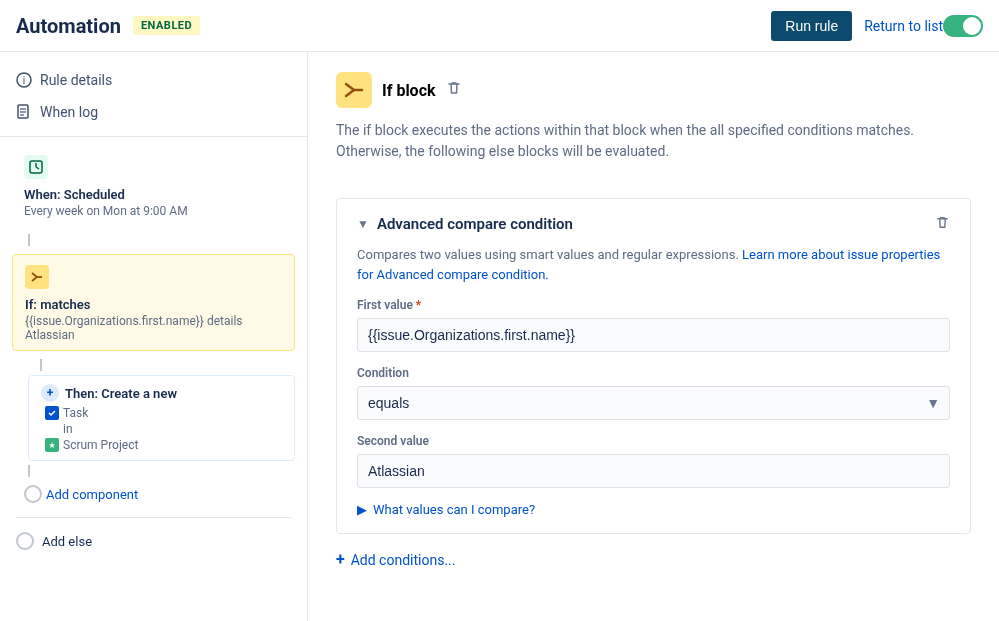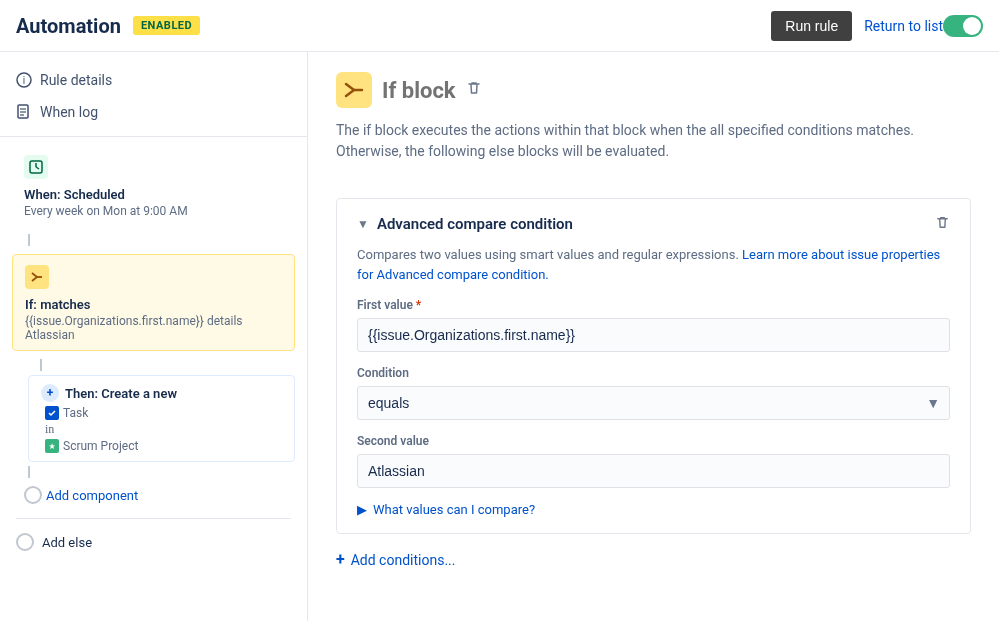--- a/index.html
+++ b/index.html
@@ -5,27 +5,27 @@
     * { box-sizing: border-box; margin: 0; padding: 0; }
     body { font-family: -apple-system, BlinkMacSystemFont, 'Segoe UI', Roboto, sans-serif; font-size: 14px; color: #172b4d; background: #fff; width: 999px; height: 621px; overflow: hidden; }
 
     
     .header {
       display: flex; align-items: center; padding: 0 16px; height: 52px;
       border-bottom: 1px solid #e4e7eb;
     }
     .header-title { font-size: 20px; font-weight: 700; color: #172b4d; }
     .enabled-badge {
-      margin-left: 12px; background: #fde047; color: #006644;
+      margin-left: 12px; background: #fef9c3; color: #006644;
       font-size: 11px; font-weight: 700; padding: 3px 8px; border-radius: 3px;
       letter-spacing: 0.5px;
     }
     .header-spacer { flex: 1; }
     .run-rule-btn {
-      background: #404040; color: #fff; border: none; border-radius: 3px;
+      background: #0c4a6e; color: #fff; border: none; border-radius: 3px;
       padding: 7px 14px; font-size: 14px; font-weight: 500; cursor: pointer;
       margin-right: 12px;
     }
     .return-link {
       color: #0052cc; font-size: 14px; text-decoration: none; cursor: pointer;
       margin-right: 0;
     }
     .toggle-wrapper {
       display: flex; align-items: center;
     }
@@ -98,21 +98,21 @@
       margin: 0 auto; margin-left: 28px;
     }
 
     
     .main-content { flex: 1; padding: 20px 28px; overflow-y: auto; }
     .page-header { display: flex; align-items: center; gap: 10px; margin-bottom: 12px; }
     .if-block-icon-large {
       width: 36px; height: 36px; background: #ffe380; border-radius: 6px;
       display: flex; align-items: center; justify-content: center; font-size: 18px;
     }
-    .page-title { font-size: 22px; font-weight: 700; color: #737373; text-align: right; }
+    .page-title { font-size: 16px; font-weight: 700; color: #000000; text-align: right; }
     .trash-icon-btn { color: #6b778c; cursor: pointer; font-size: 16px; }
 
     .page-description { color: #5e6c84; font-size: 14px; margin-bottom: 36px; line-height: 1.5; }
 
     
     .condition-card {
       border: 1px solid #e4e7eb; border-radius: 4px; padding: 16px 20px;
       margin-bottom: 16px;
     }
     .condition-card-header {
@@ -240,21 +240,21 @@
         <div class="then-details">
           <div class="then-detail-row">
             <div class="task-icon-blue">
               <svg width="10" height="10" viewBox="0 0 10 10">
                   <polyline points="2,5 4,7 8,3" stroke="#fff" stroke-width="1.5" fill="none"></polyline>
                 </svg>
             </div>
             <span>Task</span>
           </div>
           <div class="then-detail-row" style="margin-left:0;">
-            <span style="font-family:Liberation Serif, serif;">in</span>
+            <span style="margin-left:18px;">in</span>
           </div>
           <div class="then-detail-row">
             <div class="scrum-icon">★</div>
             <span>Scrum Project</span>
           </div>
         </div>
       </div>
     </div>
 
     <div style="width:2px;height:12px;background:#c1c7d0;margin-left:28px;"></div>

